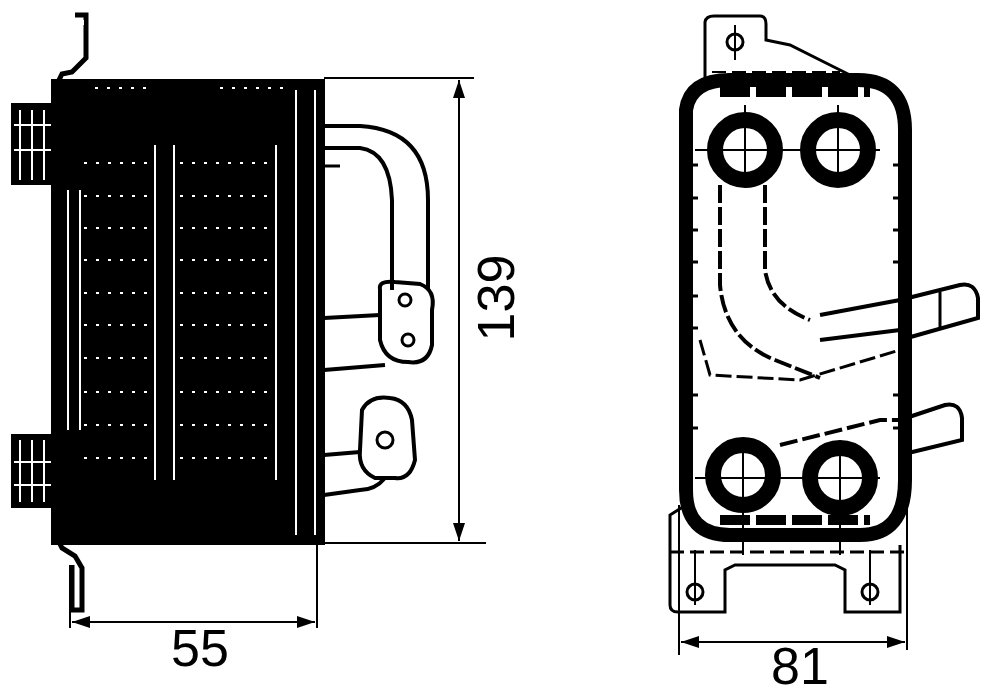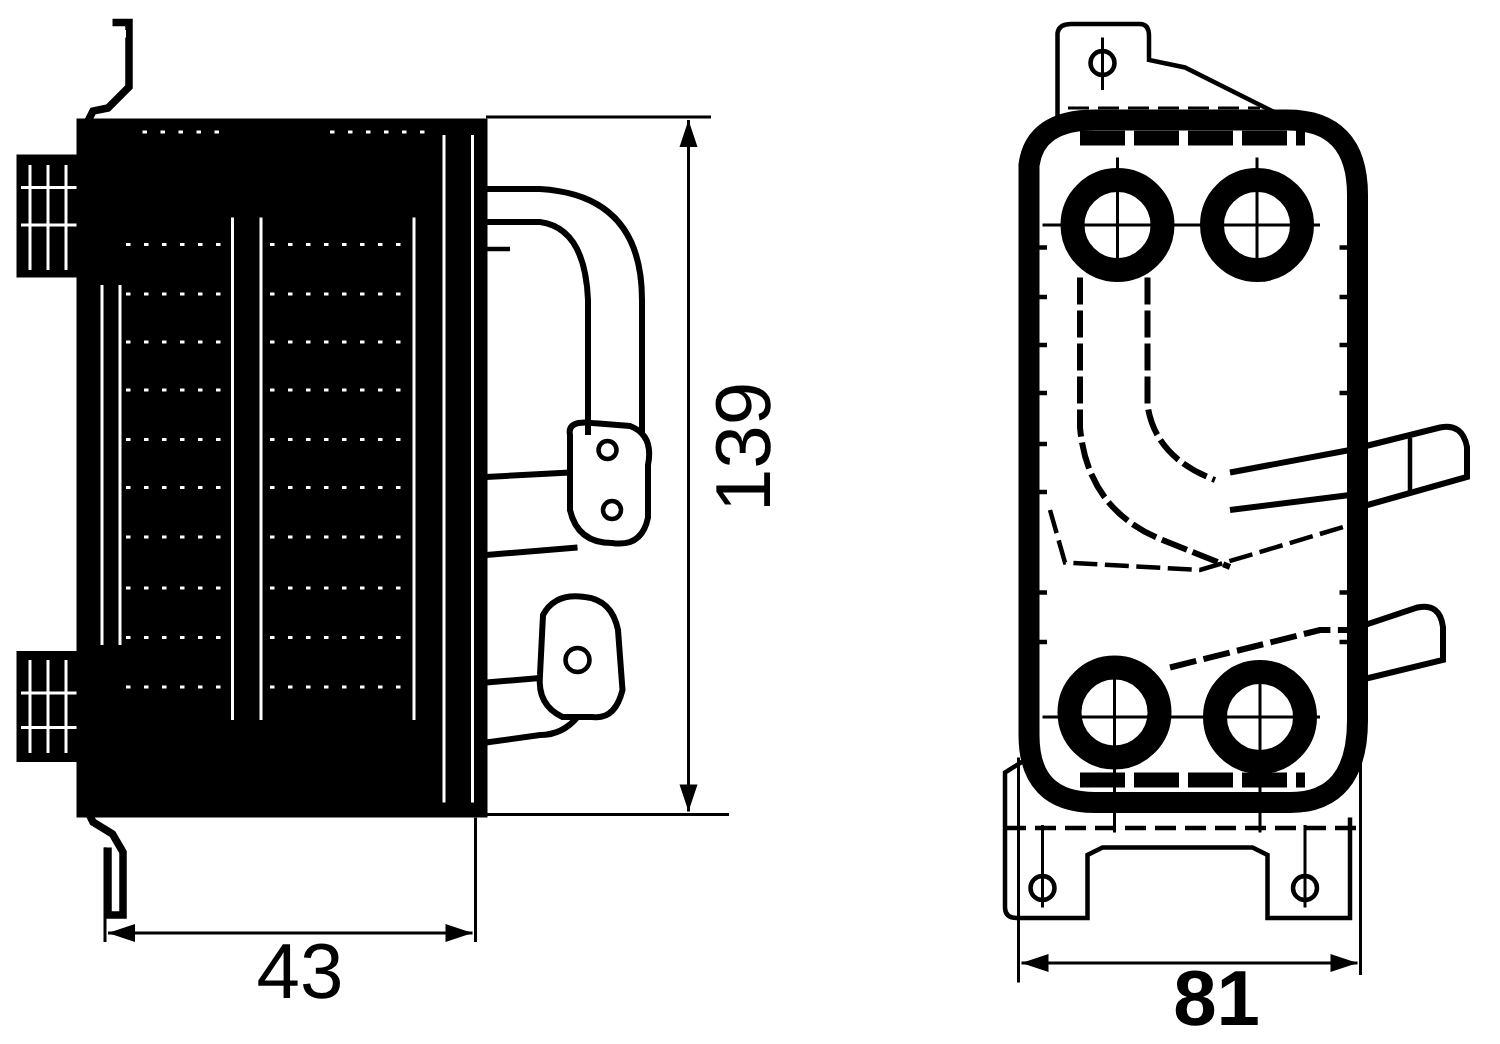--- a/index.html
+++ b/index.html
@@ -1,21 +1,21 @@
 <!DOCTYPE html>
 <html><head>
   <meta charset="utf-8">
   <style>
     html, body { margin: 0; padding: 0; background: #ffffff; }
     body { width: 1000px; height: 696px; overflow: hidden; position: relative; font-family: "Liberation Sans", sans-serif; }
     #canvas { position: absolute; left: 0; top: 0; width: 1000px; height: 696px; }
     .dim-label { position: absolute; font-family: "Liberation Sans", sans-serif; font-size: 52px; color: #000; line-height: 1; }
     .dim-139 { left: 436px; top: 272px; transform: rotate(-90deg); transform-origin: center; width: 120px; text-align: center; }
     .dim-69 { left: 160px; top: 622px; width: 80px; text-align: center; }
-    .dim-81 { left: 760px; top: 640px; width: 80px; text-align: right; font-weight: bold; }
+    .dim-81 { left: 760px; top: 640px; width: 80px; text-align: center; }
   </style>
 </head>
 <body>
 
 <svg id="canvas" viewBox="0 0 1000 696" xmlns="http://www.w3.org/2000/svg">
 
   <g stroke="#000" fill="none">
 
     <path d="M75 15 L86 15 L86 58 L72 72 L62 74 L58 82" stroke-width="5"></path>
     <rect x="78" y="20" width="6" height="5" fill="#fff" stroke="none"></rect>
@@ -174,14 +174,14 @@
   <g stroke="#000" stroke-width="2" fill="#000">
     <line x1="679" y1="505" x2="679" y2="655"></line>
     <line x1="907" y1="495" x2="907" y2="650"></line>
     <line x1="681" y1="642" x2="905" y2="642"></line>
     <polygon points="681,642 699,636 699,648" stroke="none"></polygon>
     <polygon points="905,642 887,636 887,648" stroke="none"></polygon>
   </g>
 </svg>
 
 <div class="dim-label dim-139">139</div>
-<div class="dim-label dim-69">43</div>
+<div class="dim-label dim-69">55</div>
 <div class="dim-label dim-81">81</div>
 
 </body></html>

